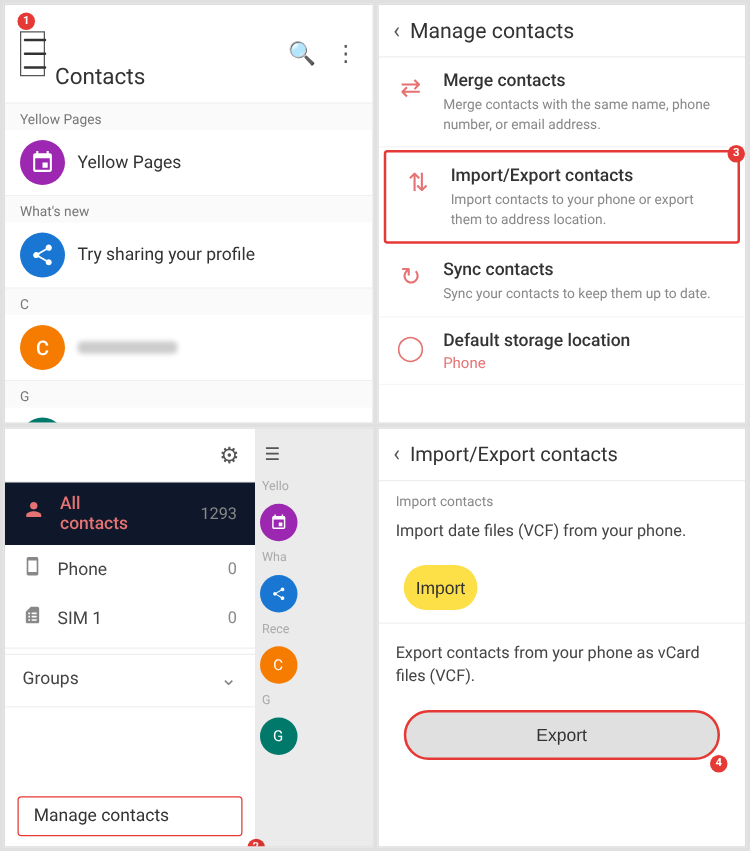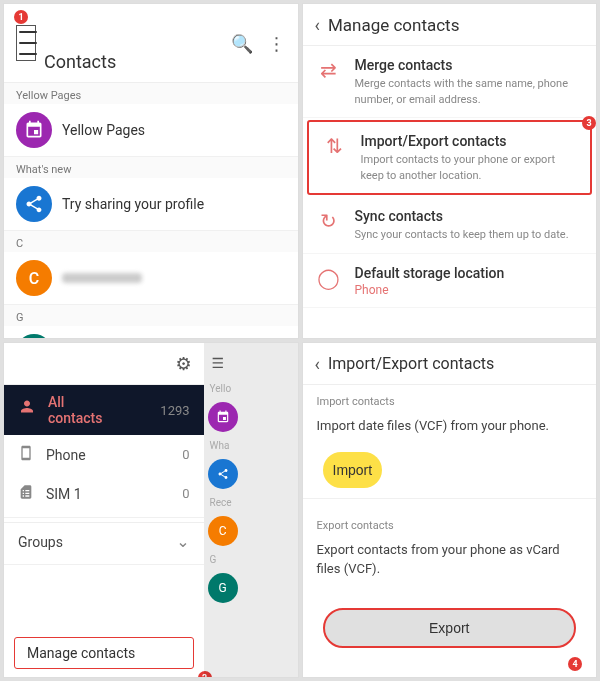--- a/index.html
+++ b/index.html
@@ -343,21 +343,21 @@
       background: #fde047;
       border: none;
       border-radius: 24px;
       text-align: center;
       font-size: 14px;
       color: #333;
       cursor: pointer;
     }
     .export-btn {
       display: block;
-      margin: 19px 20px;
+      margin: 6px 20px;
       padding: 10px;
       background: #e0e0e0;
       border: 2px solid #e53935;
       border-radius: 24px;
       text-align: center;
       font-size: 14px;
       color: #333;
       cursor: pointer;
       position: relative;
     }
@@ -452,21 +452,21 @@
     <div class="manage-item-content">
       <div class="manage-item-title">Merge contacts</div>
       <div class="manage-item-desc">Merge contacts with the same name, phone number, or email address.</div>
     </div>
   </div>
 
   <div class="manage-item highlighted" style="position:relative;">
     <span class="manage-icon">⇅</span>
     <div class="manage-item-content">
       <div class="manage-item-title">Import/Export contacts</div>
-      <div class="manage-item-desc">Import contacts to your phone or export keep to another location.</div>
+      <div class="manage-item-desc">Import contacts to your phone or export them to address location.</div>
     </div>
     <div class="badge-3">3</div>
   </div>
 
   <div class="manage-item">
     <span class="manage-icon">↻</span>
     <div class="manage-item-content">
       <div class="manage-item-title">Sync contacts</div>
       <div class="manage-item-desc">Sync your contacts to keep them up to date.</div>
     </div>
@@ -570,20 +570,19 @@
     <span class="back-arrow">‹</span>
     <span class="import-title">Import/Export contacts</span>
   </div>
 
   <div class="import-section-label">Import contacts</div>
   <div class="import-desc">Import date files (VCF) from your phone.</div>
   <button class="import-btn">Import</button>
 
   <div class="divider" style="margin: 10px 0;"></div>
 
-  <div class="import-section-label">Export contacts</div>
   <div class="import-desc">Export contacts from your phone as vCard files (VCF).</div>
 
   <div style="position:relative; display:inline-block; width:100%;">
     <button class="export-btn" style="width:calc(100% - 40px);">Export</button>
     <div class="badge-4" style="bottom:-4px; right:14px;">4</div>
   </div>
 </div>
 
 </body></html>

